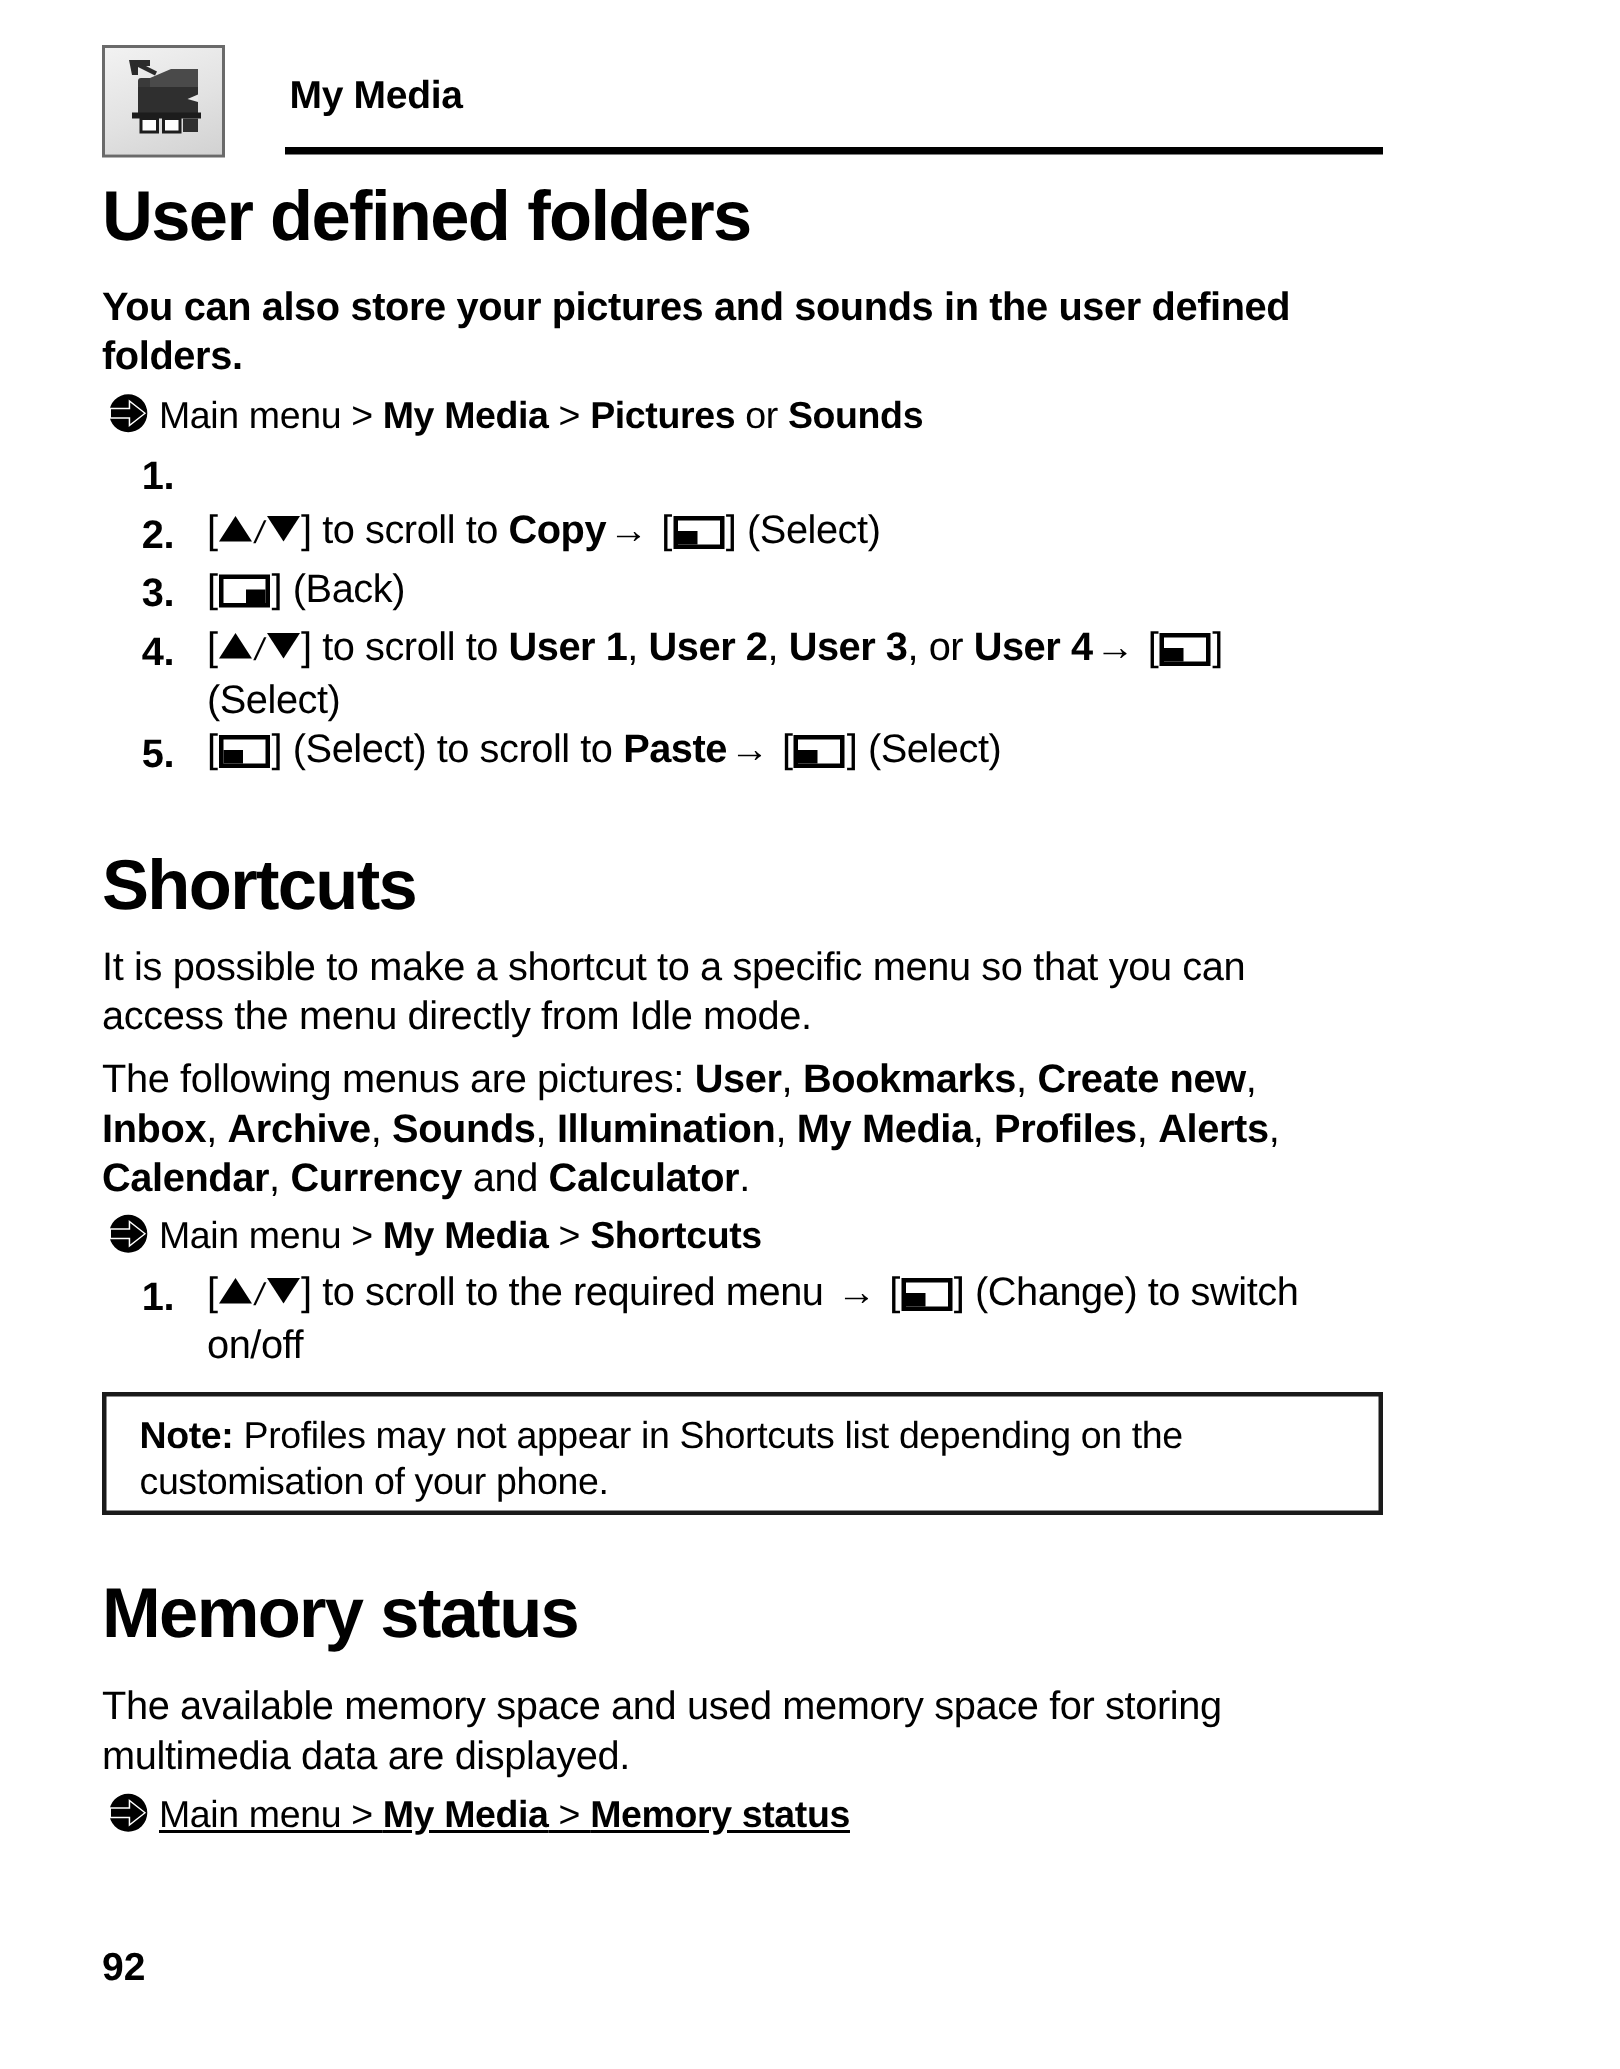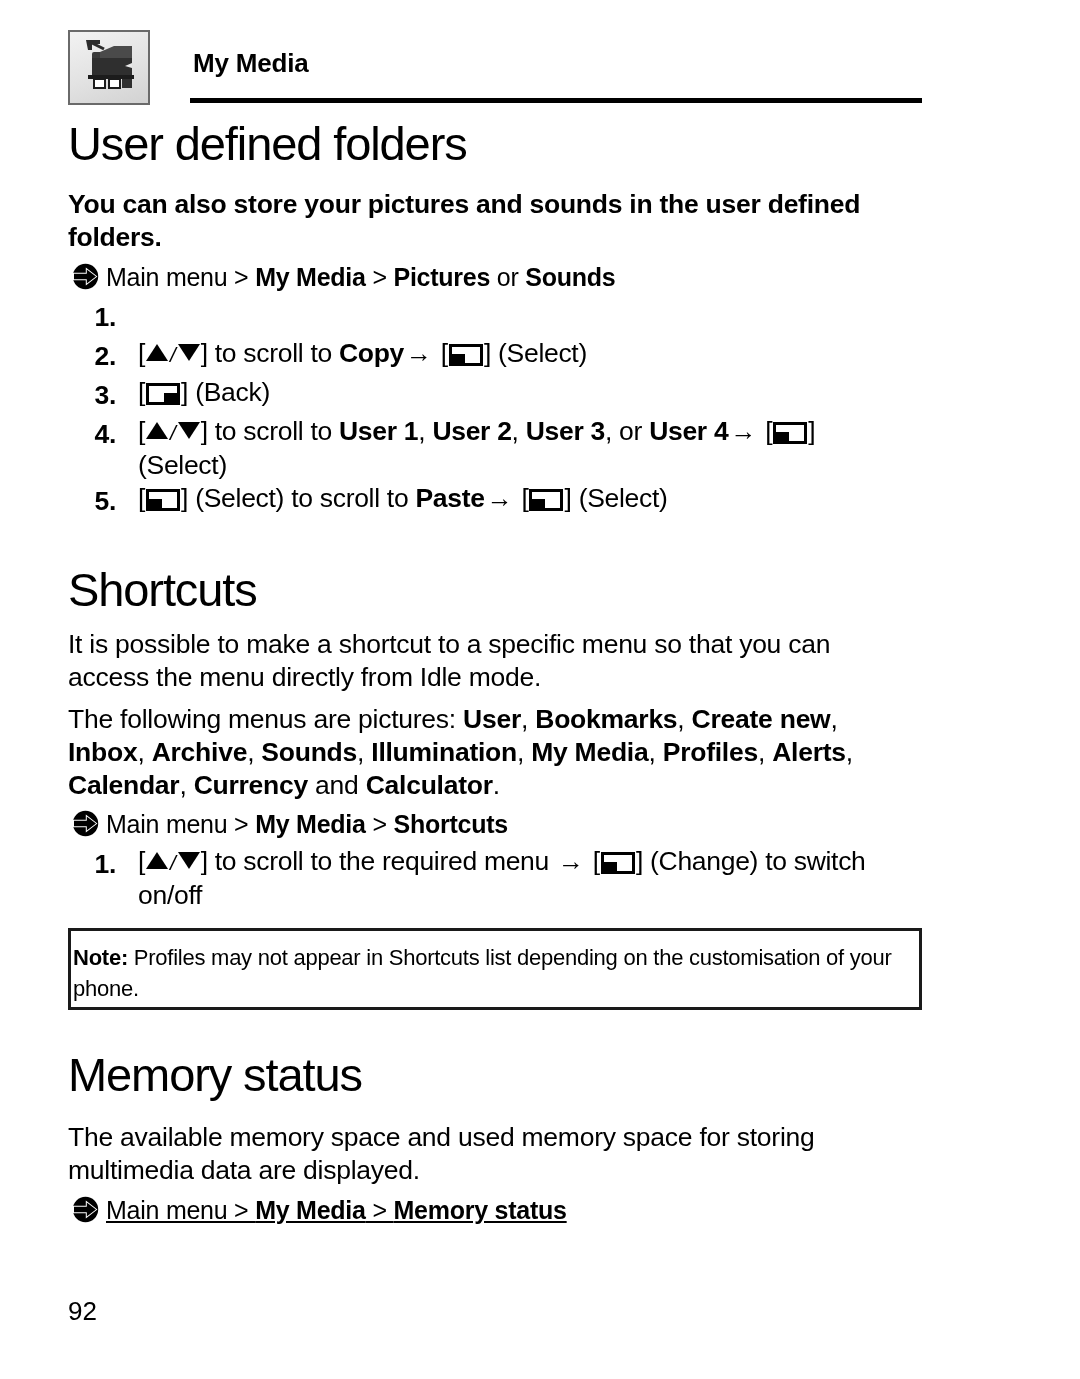--- a/index.html
+++ b/index.html
@@ -57,21 +57,21 @@
     top: 68px;
     width: 732px;
     height: 5px;
     background: #000;
   }
 
   
   .h1 {
     position: absolute;
     font-size: 47px;
-    font-weight: normal;
+    font-weight: bold;
     letter-spacing: -1.1px;
     line-height: 1.0;
     white-space: nowrap;
   }
   .para {
     position: absolute;
     font-size: 26.5px;
     line-height: 33px;
     letter-spacing: -0.25px;
     width: 830px;
@@ -164,35 +164,35 @@
     left: 68px;
     top: 928px;
     width: 854px;
     height: 82px;
     border: 3px solid #1a1a1a;
     box-sizing: border-box;
     background: #fff;
   }
   .note-text {
     position: absolute;
-    left: 2px;
+    left: 22px;
     top: 11px;
     width: 820px;
-    font-size: 22px;
+    font-size: 25px;
     line-height: 31px;
     letter-spacing: -0.25px;
   }
 
   
   .page-num {
     position: absolute;
     left: 68px;
     top: 1296px;
     font-size: 26px;
-    font-weight: normal;
+    font-weight: bold;
   }
 </style>
 </head>
 <body>
 
 <div class="page">
 
   <div class="header">
     <div class="header-icon">
       <svg width="78" height="71" viewBox="0 0 78 71" aria-hidden="true">

